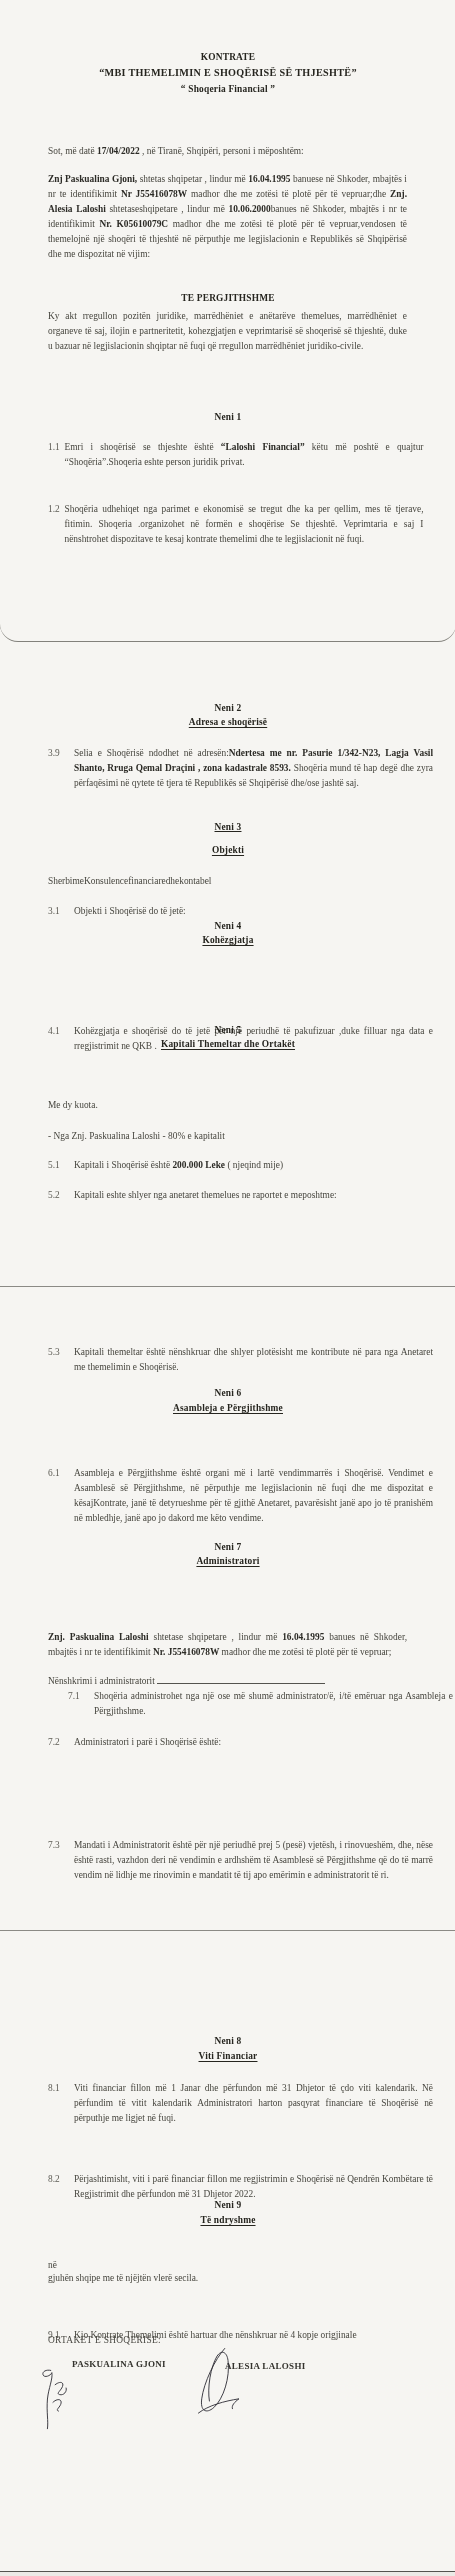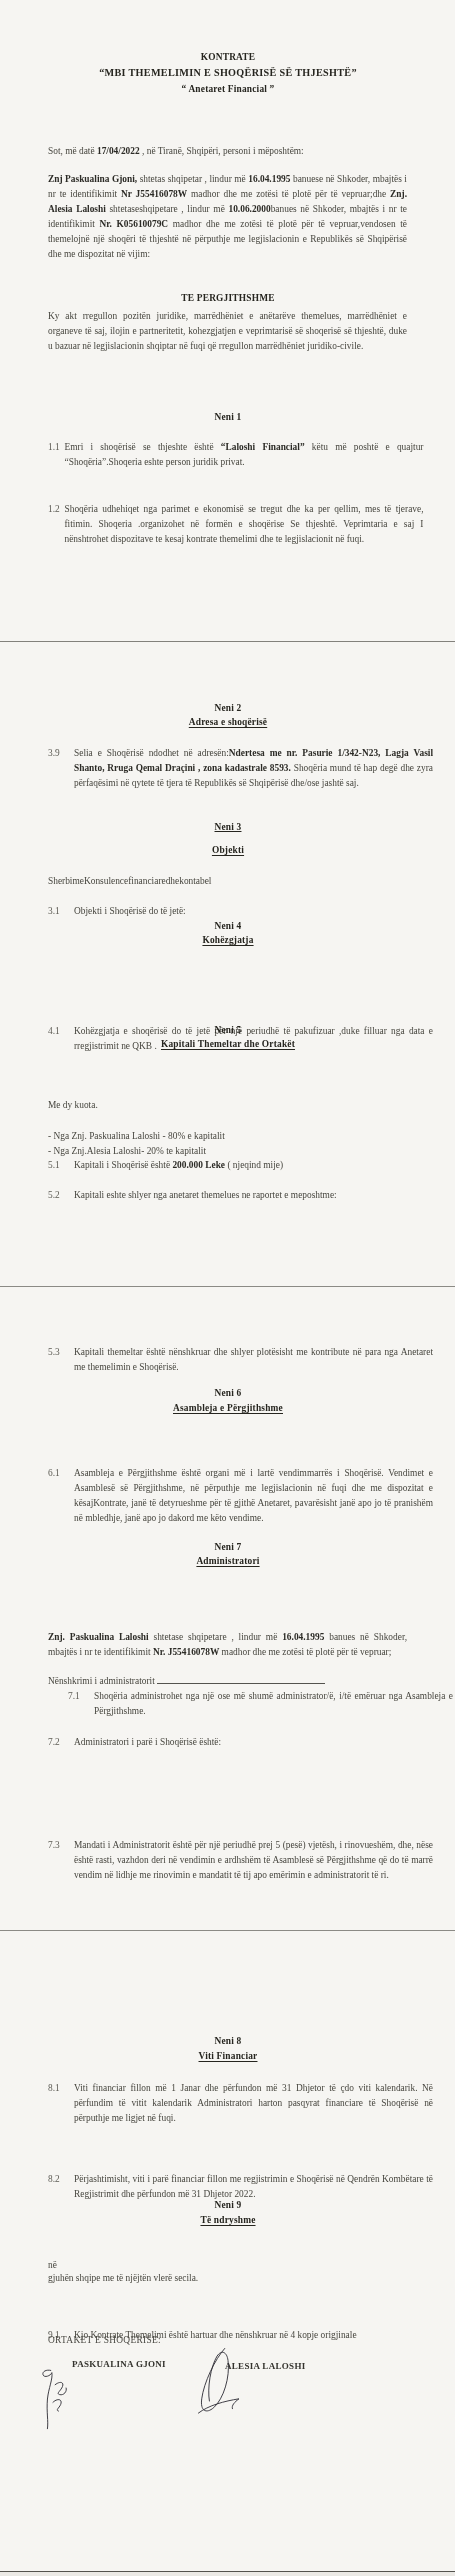--- a/index.html
+++ b/index.html
@@ -5,21 +5,21 @@
   html,body{margin:0;padding:0;background:#ffffff;}
   .canvas{
     position:relative;
     width:456px;
     margin:0;
     font-family:"Liberation Serif","DejaVu Serif",serif;
     color:#403f3b;
     background:#f6f5f2;
   }
   .page{position:relative;width:456px;background:#f6f5f2;overflow:hidden;}
-  .page1{height:641px;border-bottom:1.1px solid #82817c;}
+  .page1{height:641px;border-bottom:1.1px solid #82817c;border-radius:18px;}
   .page2{height:644px;border-bottom:1.1px solid #8b8a85;}
   .page3{height:643px;border-bottom:1.1px solid #8b8a85;}
   .page4{height:640px;border-bottom:1.1px solid #55544f;}
   .bottom-strip{height:3.9px;background:#eceae6;}
   .blk{
     position:absolute;left:48px;width:359px;
     font-size:9.4px;line-height:15px;text-align:justify;
     color:#47463f;
     font-family:Liberation Serif, serif;
   }
@@ -41,21 +41,21 @@
   svg.sig path{fill:none;stroke:#33323a;stroke-width:1.7;stroke-linecap:round;}
 </style>
 </head>
 <body>
 
 <div class="canvas">
 
   <div class="page page1">
     <div class="center" style="top:52px;">KONTRATE</div>
     <div class="center big" style="top:67px;">“MBI THEMELIMIN E  SHOQËRISË SË THJESHTË”</div>
-    <div class="center" style="top:84px;">“  Anetaret Financial  ”</div>
+    <div class="center" style="top:84px;">“  Shoqeria Financial  ”</div>
 
     <div class="blk left-line" style="top:144px;"><span>Sot, më datë </span><span class="b">17/04/2022</span><span> , në Tiranë, Shqipëri, personi i mëposhtëm:</span></div>
 
     <div class="blk" style="top:172px;"><span class="b">Znj Paskualina Gjoni,</span><span> shtetas shqipetar , lindur më </span><span class="b">16.04.1995</span><span> banuese në Shkoder, mbajtës i nr te identifikimit </span><span class="b">Nr J55416078W</span><span> madhor dhe me zotësi të plotë për të vepruar;dhe </span><span class="b">Znj. Alesia Laloshi</span><span> shtetaseshqipetare , lindur më </span><span class="b">10.06.2000</span><span>banues në Shkoder, mbajtës i nr te identifikimit </span><span class="b">Nr. K05610079C</span><span> madhor dhe me zotësi të plotë për të vepruar,vendosen të themelojnë një shoqëri të thjeshtë në përputhje me legjislacionin e Republikës së Shqipërisë dhe me dispozitat në vijim:</span></div>
 
     <div class="center" style="top:293px;">TE PERGJITHSHME</div>
     <div class="blk" style="top:309px;">Ky akt rregullon pozitën juridike, marrëdhëniet e anëtarëve themelues, marrëdhëniet e organeve të saj, ilojin e partneritetit, kohezgjatjen e veprimtarisë së shoqerisë së thjeshtë, duke u bazuar në legjislacionin shqiptar në fuqi që rregullon marrëdhëniet juridiko-civile.</div>
 
     <div class="center" style="top:412px;">Neni 1</div>
     <div class="blk item tight" style="top:440px;"><span class="num">1.1</span><span>Emri i shoqërisë se thjeshte është </span><span class="b">“Laloshi Financial”</span><span> këtu më poshtë e quajtur “Shoqëria”.Shoqeria eshte person juridik privat.</span></div>
@@ -75,21 +75,20 @@
     <div class="center" style="top:279px;">Neni 4</div>
     <div class="center" style="top:293px;"><span class="u">Kohëzgjatja</span></div>
     <div class="blk item" style="top:322px;"><span class="num">4.1</span><span>Kohëzgjatja e shoqërisë do të jetë për një periudhë të pakufizuar ,duke filluar nga data e rregjistrimit ne QKB .</span></div>
 
     <div class="center" style="top:383px;">Neni 5</div>
     <div class="center" style="top:397px;"><span class="u">Kapitali Themeltar dhe Ortakët</span></div>
     <div class="blk item left-line" style="top:426px;"><span class="num">5.1</span><span>Kapitali i Shoqërisë është  </span><span class="b">200.000  Leke</span><span> ( njeqind mije)</span></div>
     <div class="blk item left-line" style="top:441px;"><span class="num">5.2</span><span>Kapitali eshte shlyer nga anetaret themelues ne raportet e meposhtme:</span></div>
     <div class="blk left-line" style="top:456px;">Me dy kuota.</div>
     <div class="blk left-line" style="top:487px;">- Nga Znj. Paskualina Laloshi - 80% e kapitalit</div>
-    <div class="blk left-line" style="top:502px;">- Nga Znj.Alesia Laloshi- 20% te kapitalit</div>
   </div>
 
   <div class="page page3">
     <div class="blk item" style="top:58px;"><span class="num">5.3</span><span>Kapitali themeltar është nënshkruar dhe shlyer plotësisht me kontribute në para nga Anetaret me themelimin e Shoqërisë.</span></div>
 
     <div class="center" style="top:101px;">Neni 6</div>
     <div class="center" style="top:116px;"><span class="u">Asambleja e Përgjithshme</span></div>
     <div class="blk item" style="top:149px;"><span class="num">6.1</span><span>Asambleja e Përgjithshme është organi më i lartë vendimmarrës i Shoqërisë. Vendimet e Asamblesë së Përgjithshme, në përputhje me legjislacionin në fuqi dhe me dispozitat e kësajKontrate, janë të detyrueshme për të gjithë Anetaret, pavarësisht janë apo jo të pranishëm në mbledhje, janë apo jo dakord me këto vendime.</span></div>
 
     <div class="center" style="top:255px;">Neni 7</div>

